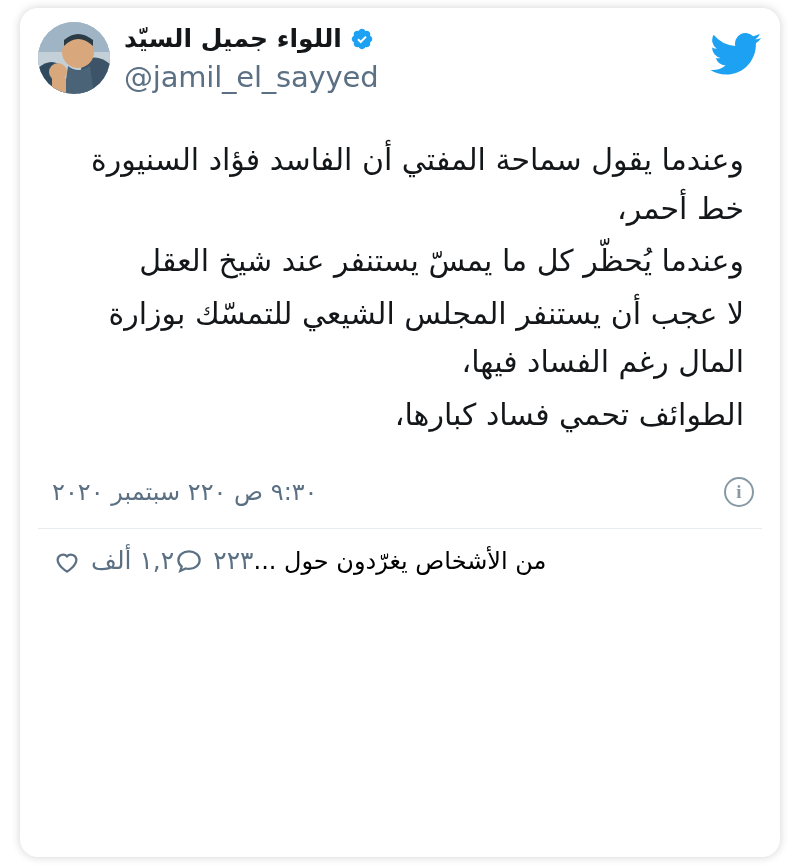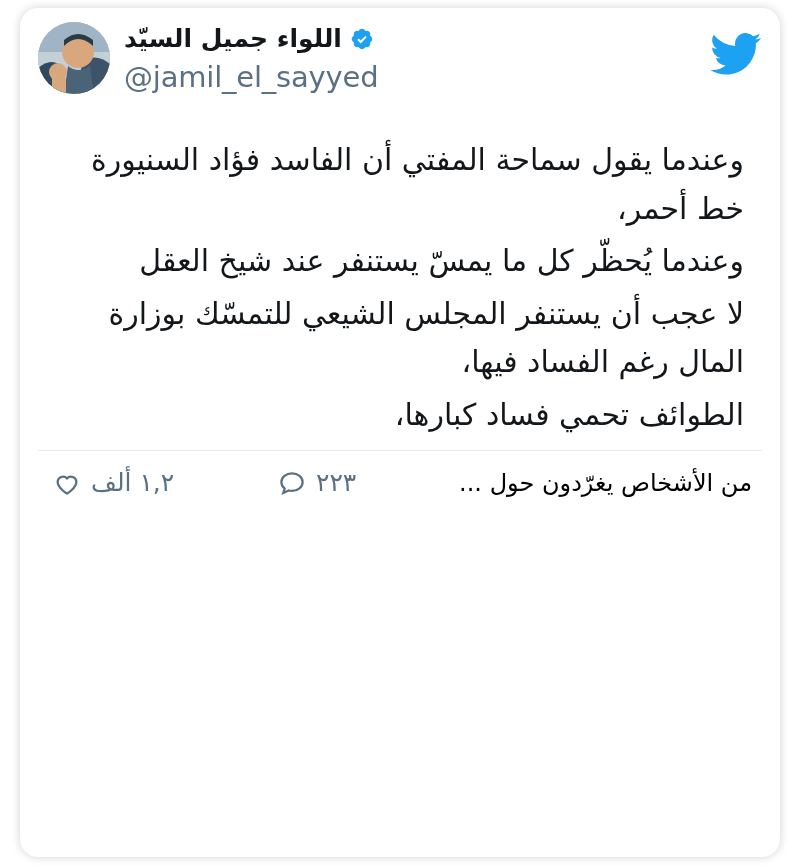--- a/index.html
+++ b/index.html
@@ -155,21 +155,20 @@
     background: #e6ecf0;
     margin: 10px 0 0 0;
   }
 
   
   .tweet-stats {
     height: 64px;
     display: flex;
     flex-direction: row-reverse;
     align-items: center;
-    justify-content: space-between;
     padding: 0 10px 0 14px;
     direction: rtl;
   }
   .stat {
     display: flex;
     flex-direction: row-reverse;
     align-items: center;
     gap: 9px;
     color: #5b7083;
     font-size: 25px;
@@ -234,20 +233,24 @@
       </div>
     </div>
 
     <div class="tweet-body">
       <p>وعندما يقول سماحة المفتي أن الفاسد فؤاد السنيورة خط أحمر،</p>
       <p>وعندما يُحظّر كل ما يمسّ يستنفر عند شيخ العقل</p>
       <p>لا عجب أن يستنفر المجلس الشيعي للتمسّك بوزارة المال رغم الفساد فيها،</p>
       <p>الطوائف تحمي فساد كبارها،</p>
     </div>
 
+    <div class="tweet-meta">
+      <span class="timestamp">٩:٣٠ ص ٢٢٠ سبتمبر ٢٠٢٠</span>
+      <span class="info-icon">i</span>
+    </div>
 
     <div class="divider"></div>
 
     <div class="tweet-stats">
 
       <div class="stat">
         <span class="glyph">
           <svg viewBox="0 0 24 24" width="30" height="30" aria-hidden="true">
             <path fill="none" stroke="#5b7083" stroke-width="1.8" d="M12 20.5s-7.5-4.6-7.5-9.6A4.4 4.4 0 0 1 12 8.3a4.4 4.4 0 0 1 7.5 2.6c0 5-7.5 9.6-7.5 9.6z"></path>
           </svg>

